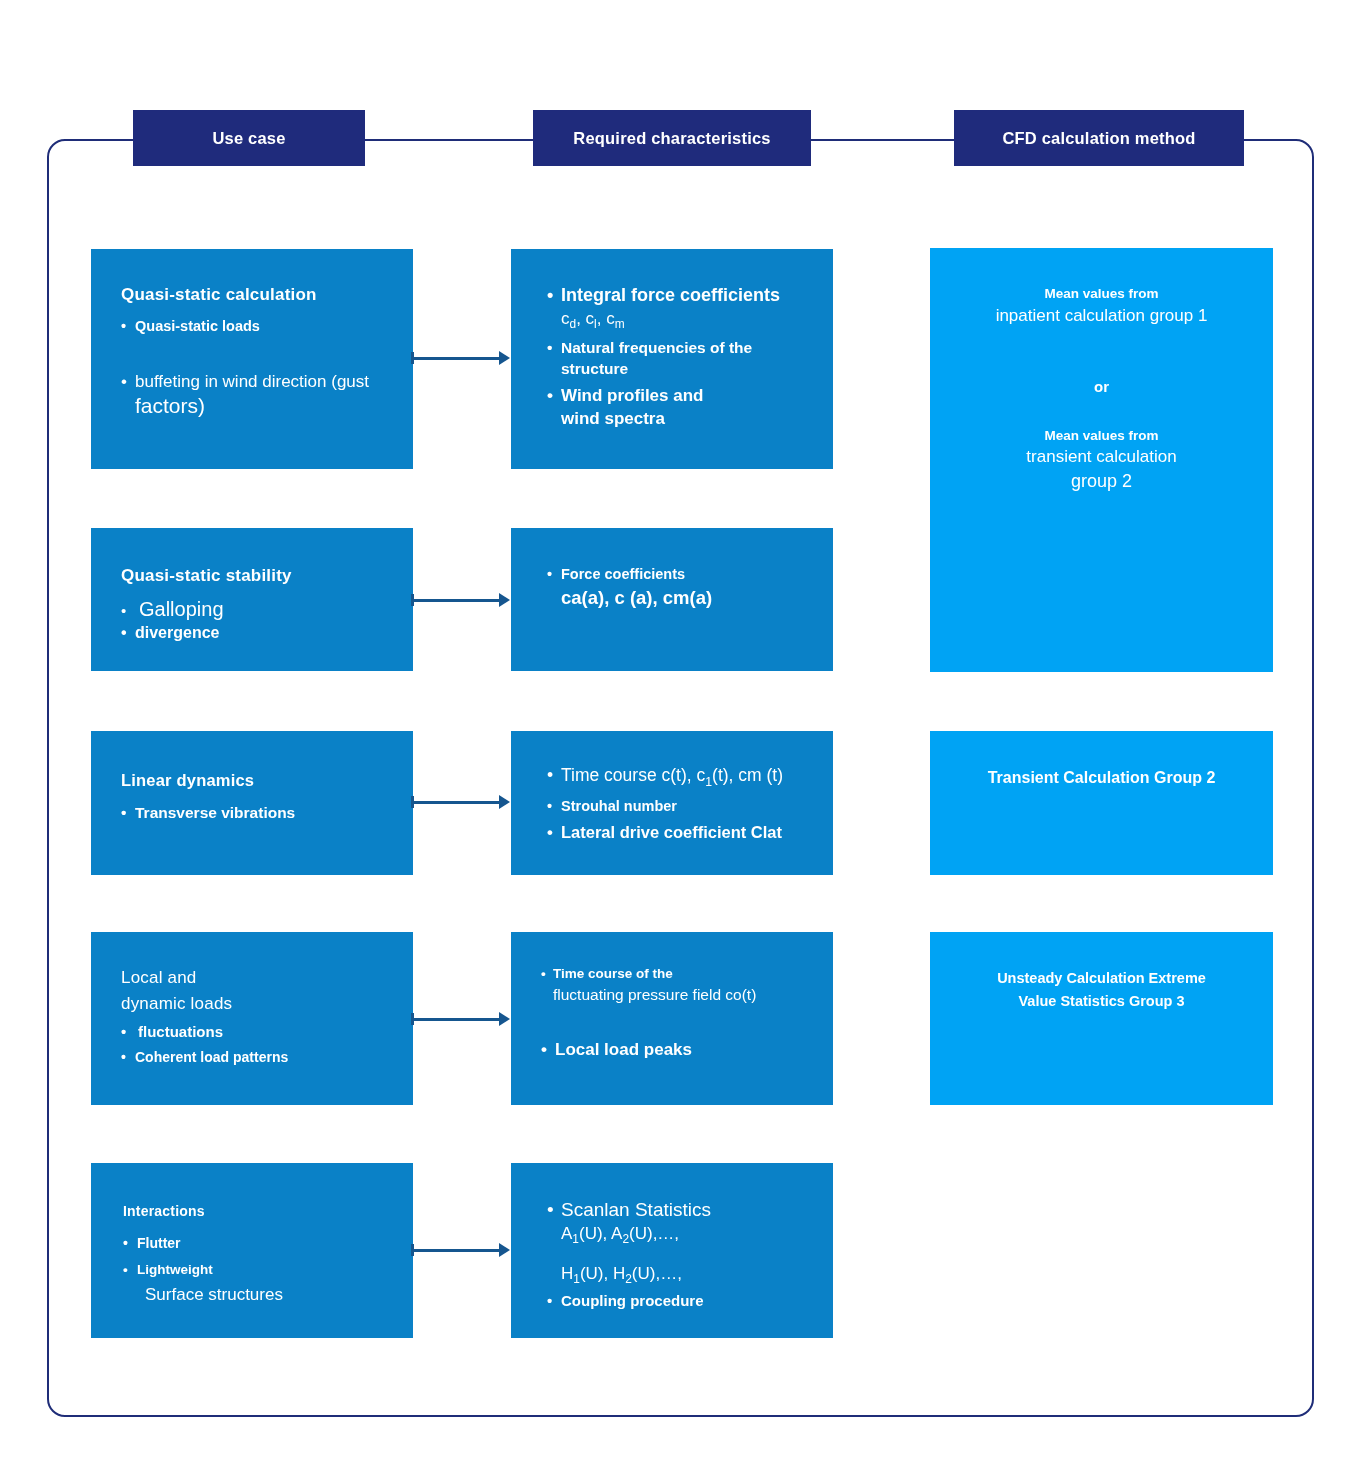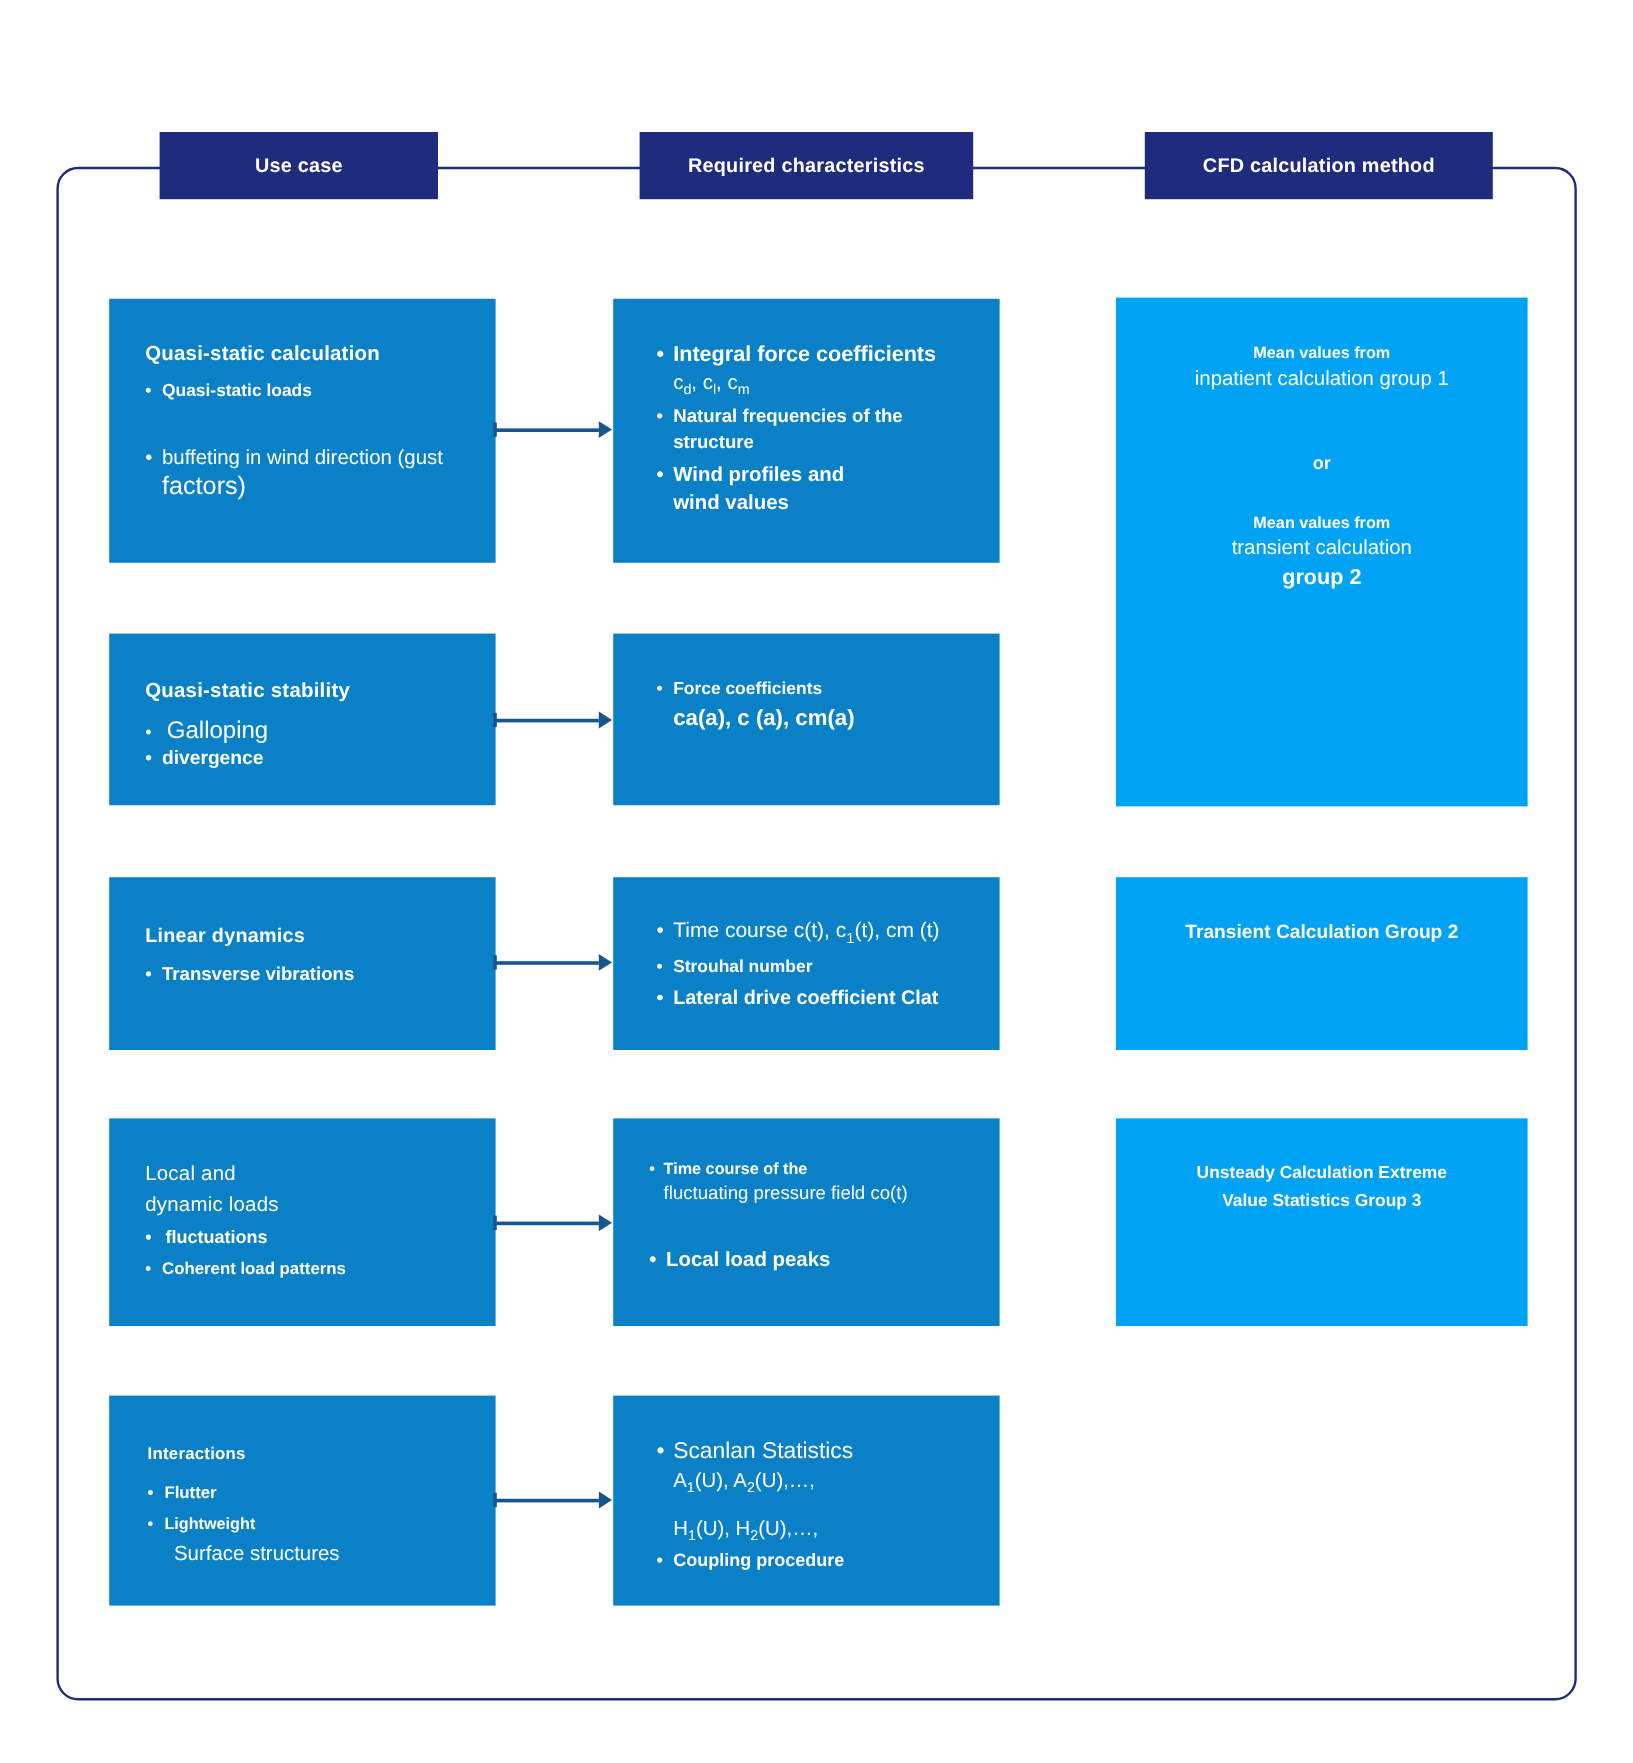--- a/index.html
+++ b/index.html
@@ -125,30 +125,30 @@
     <div class="cont" style="font-size:17px; font-weight:300; margin-top:3px;">c<sub>d</sub>, c<sub>l</sub>, c<sub>m</sub></div>
     <div class="bullet" style="margin-top:8px; font-size:15.5px; font-weight:600;">
       <span class="dot">•</span>
       <span>Natural frequencies of the</span>
     </div>
     <div class="cont" style="font-size:15.5px; font-weight:600; margin-top:3px;">structure</div>
     <div class="bullet" style="margin-top:8px; font-size:17px; font-weight:600;">
       <span class="dot">•</span>
       <span>Wind profiles and</span>
     </div>
-    <div class="cont" style="font-size:17px; font-weight:600; margin-top:3px;">wind values</div>
+    <div class="cont" style="font-size:17px; font-weight:600; margin-top:3px;">wind spectra</div>
   </div>
 
   <div class="box bright c3 r1r center-col" style="padding-top:38px;">
     <div class="small-b">Mean values from</div>
     <div class="med" style="margin-top:5px;">inpatient calculation group 1</div>
     <div style="margin-top:52px; font-size:15px; font-weight:700;">or</div>
     <div class="small-b" style="margin-top:33px;">Mean values from</div>
     <div class="med" style="margin-top:4px;">transient calculation</div>
-    <div style="margin-top:4px; font-size:18px; font-weight:700;">group 2</div>
+    <div style="margin-top:4px; font-size:18px; font-weight:400;">group 2</div>
   </div>
 
   <div class="box blue c1 r2" style="padding:38px 20px 0 30px;">
     <div class="title" style="font-size:17px;">Quasi-static stability</div>
     <div class="bullet" style="margin-top:12px; font-size:20px; font-weight:300;">
       <span class="dot" style="font-size:15px;">•</span>
       <span style="padding-left:4px;">Galloping</span>
     </div>
     <div class="bullet" style="margin-top:3px; font-size:16px; font-weight:700;">
       <span class="dot">•</span>

